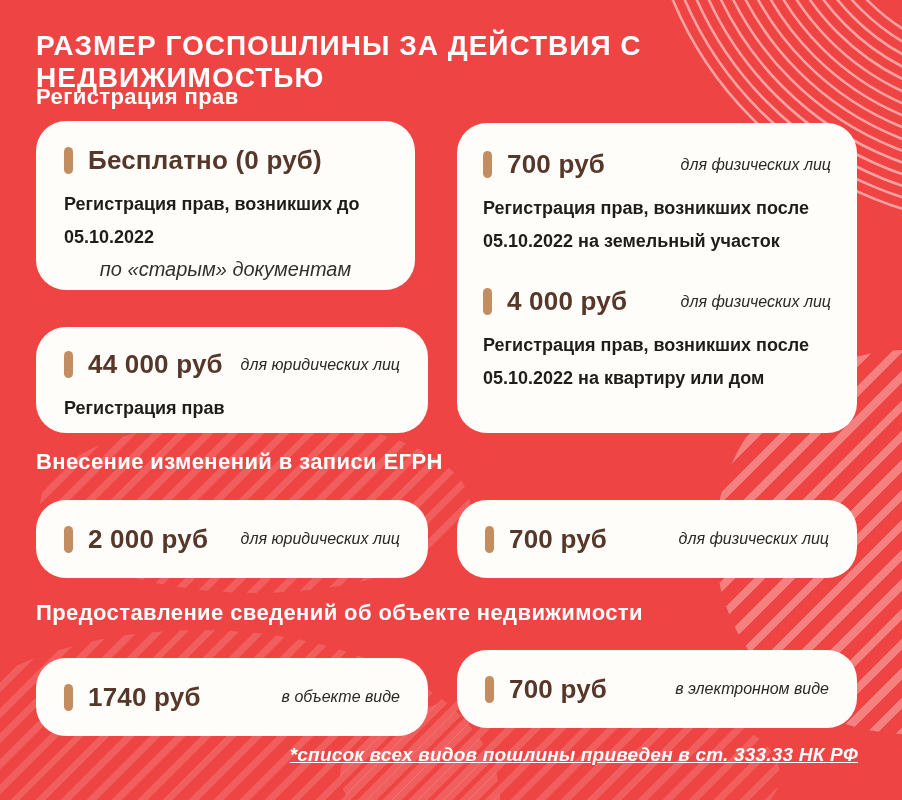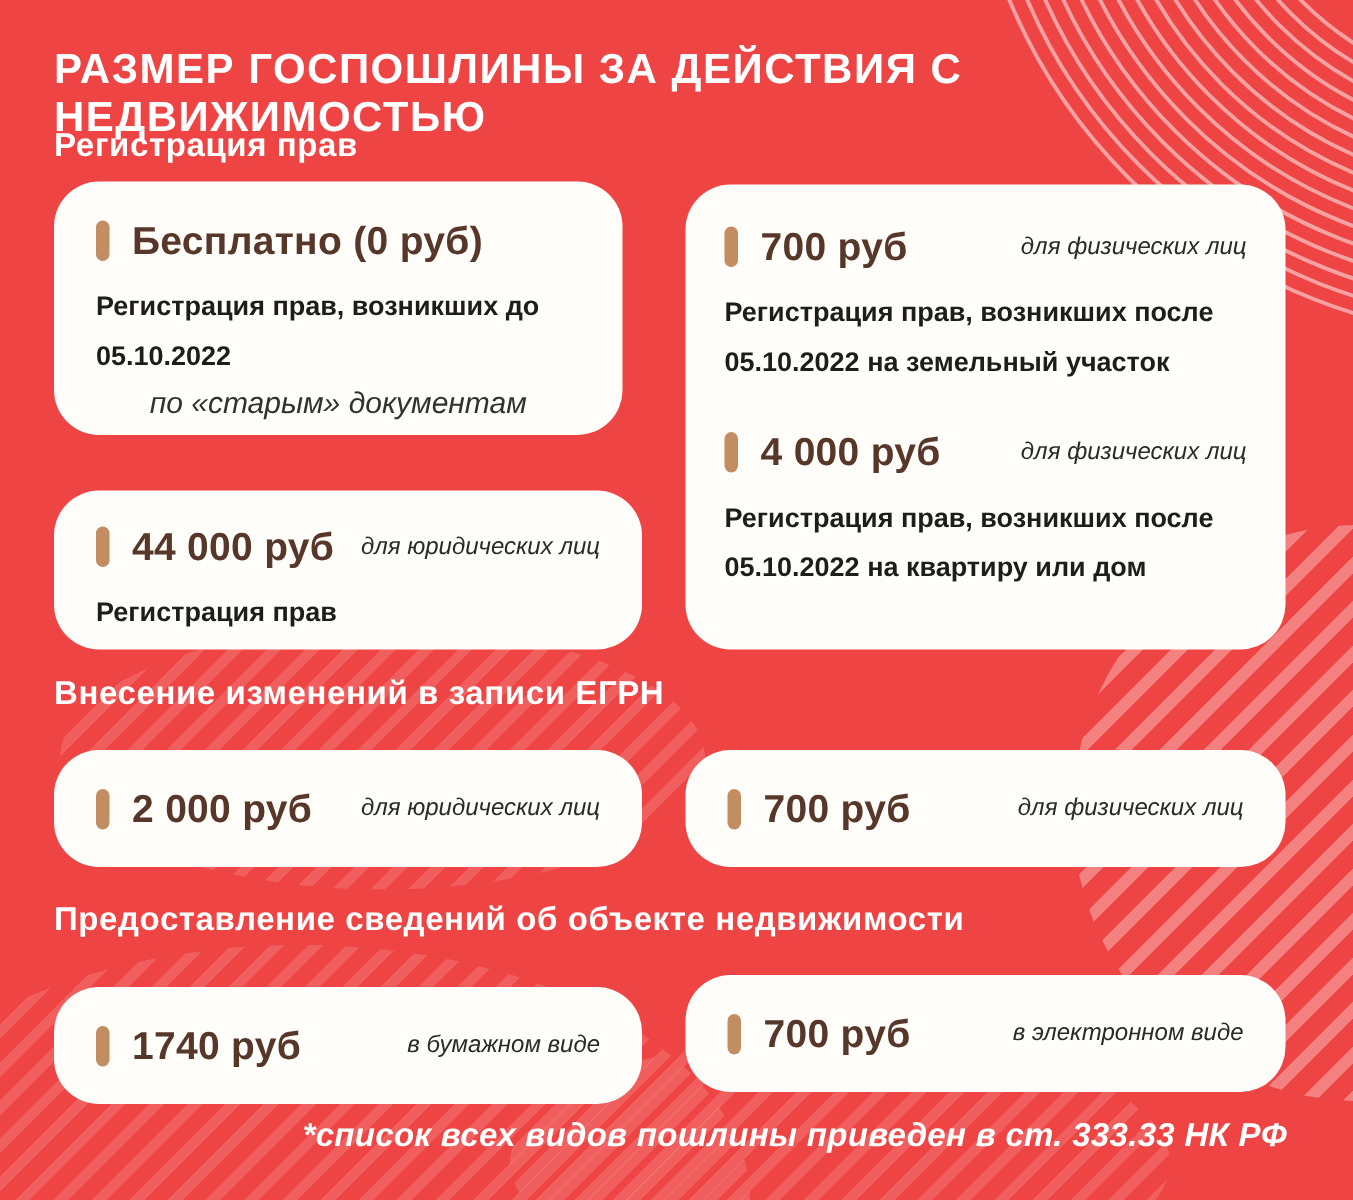--- a/index.html
+++ b/index.html
@@ -60,21 +60,21 @@
   .audience{
     margin-left:auto;font-style:italic;font-size:16px;color:#2b2a27;
     white-space:nowrap;
   }
   .desc{margin-top:12px;font-size:18px;font-weight:700;color:#1e1d1b;line-height:33px;}
   .desc .line{display:block;}
   .note{display:block;font-style:italic;font-weight:400;font-size:20px;color:#33312d;line-height:31px;text-align:center;}
   .entry + .entry{margin-top:28px;}
   .footnote{
     position:absolute;right:44px;top:744px;z-index:2;
-    color:#ffffff;font-size:22px;font-weight:700;font-style:italic;letter-spacing:0.2px;
+    color:#ffffff;font-size:19px;font-weight:700;font-style:italic;letter-spacing:0.2px;text-decoration:underline;
   }
 </style>
 </head>
 <body>
 
 <div class="page">
 
   <svg class="fan" viewBox="0 0 902 800" fill="none" stroke="rgba(255,255,255,0.5)" stroke-width="2.6">
     <circle cx="1010" cy="-140" r="200"></circle>
       <circle cx="1010" cy="-140" r="211"></circle>
@@ -168,21 +168,21 @@
       <span class="audience">для физических лиц</span>
     </div>
   </div>
 
   <h2 class="sec-h s3">Предоставление сведений об объекте недвижимости</h2>
 
   <div class="card card-row card-f">
     <div class="price-row">
       <span class="bar"></span>
       <span class="price">1740 руб</span>
-      <span class="audience">в бумажном виде</span>
+      <span class="audience">в объекте виде</span>
     </div>
   </div>
 
   <div class="card card-row card-g">
     <div class="price-row">
       <span class="bar"></span>
       <span class="price">700 руб</span>
       <span class="audience">в электронном виде</span>
     </div>
   </div>

